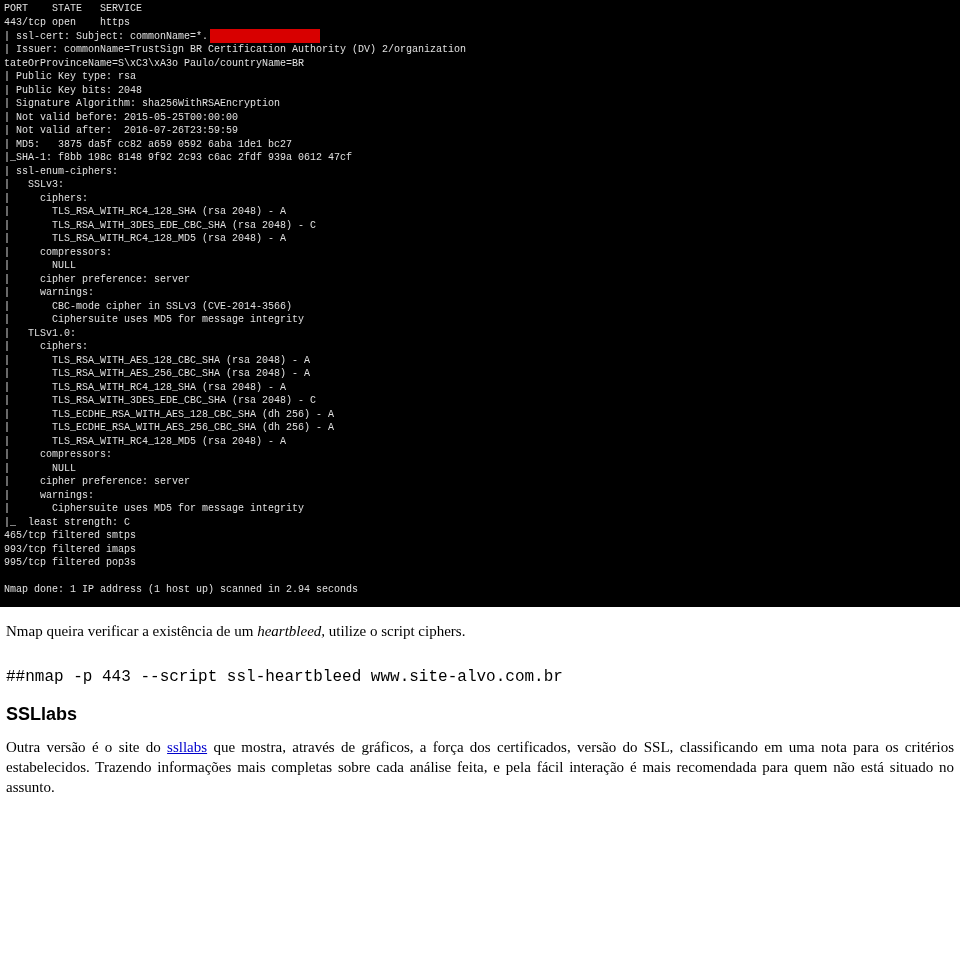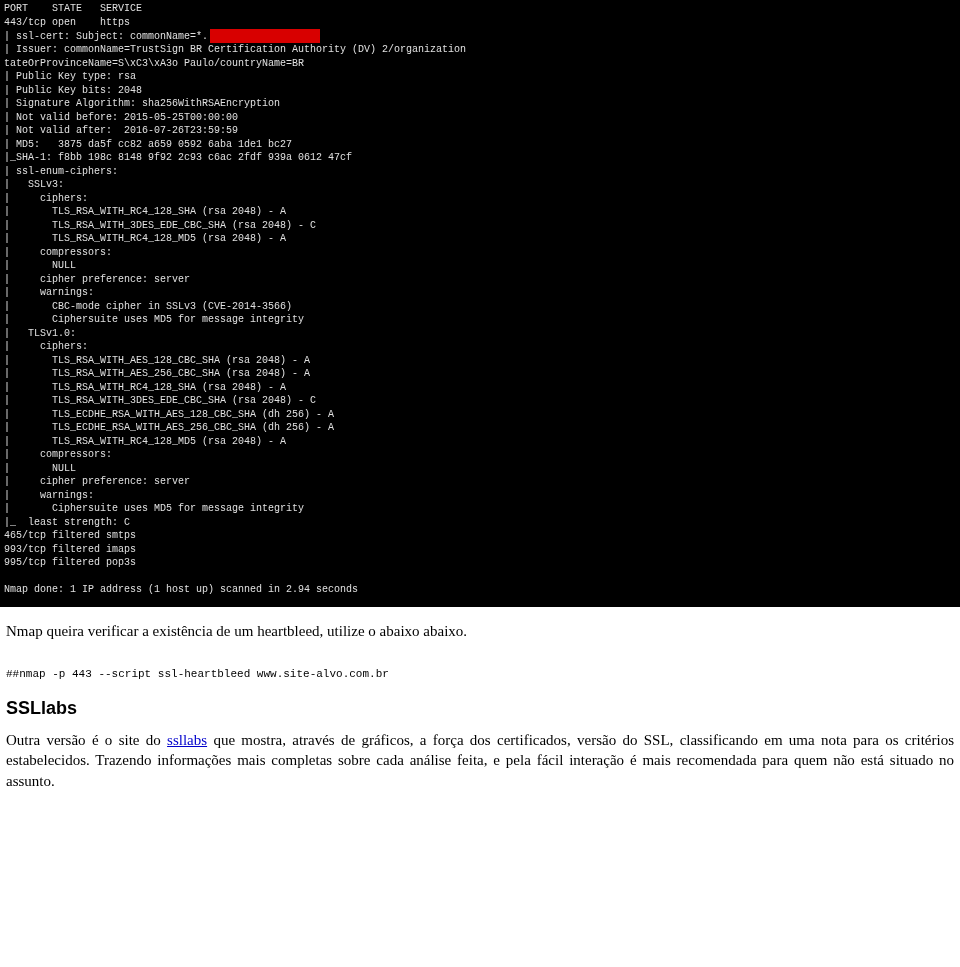--- a/index.html
+++ b/index.html
@@ -33,24 +33,25 @@
   .article {
     padding: 8px 6px 10px 6px;
     color: #000;
     font-size: 15px;
     line-height: 1.35;
   }
   .article p {
     margin: 6px 0 10px 0;
   }
   .article .italic {
+    font-style: italic;
   }
   .article .cmd {
     font-family: 'Courier New', monospace;
-    font-size: 11px;
+    font-size: 16px;
     margin: 26px 0 14px 0;
   }
   .article h2 {
     font-family: Verdana, Arial, sans-serif;
     font-weight: bold;
     font-size: 18px;
     margin: 8px 0 10px 0;
   }
   .article a {
     color: #0000cc;
@@ -60,20 +61,20 @@
     text-align: justify;
   }
 </style>
 </head>
 <body>
 
 <div class="terminal" id="terminal"><div class="line">PORT    STATE   SERVICE</div><div class="line">443/tcp open    https</div><div class="line">| ssl-cert: Subject: commonName=*.<span class="redact"></span></div><div class="line">| Issuer: commonName=TrustSign BR Certification Authority (DV) 2/organization</div><div class="line">tateOrProvinceName=S\xC3\xA3o Paulo/countryName=BR</div><div class="line">| Public Key type: rsa</div><div class="line">| Public Key bits: 2048</div><div class="line">| Signature Algorithm: sha256WithRSAEncryption</div><div class="line">| Not valid before: 2015-05-25T00:00:00</div><div class="line">| Not valid after:  2016-07-26T23:59:59</div><div class="line">| MD5:   3875 da5f cc82 a659 0592 6aba 1de1 bc27</div><div class="line">|_SHA-1: f8bb 198c 8148 9f92 2c93 c6ac 2fdf 939a 0612 47cf</div><div class="line">| ssl-enum-ciphers:</div><div class="line">|   SSLv3:</div><div class="line">|     ciphers:</div><div class="line">|       TLS_RSA_WITH_RC4_128_SHA (rsa 2048) - A</div><div class="line">|       TLS_RSA_WITH_3DES_EDE_CBC_SHA (rsa 2048) - C</div><div class="line">|       TLS_RSA_WITH_RC4_128_MD5 (rsa 2048) - A</div><div class="line">|     compressors:</div><div class="line">|       NULL</div><div class="line">|     cipher preference: server</div><div class="line">|     warnings:</div><div class="line">|       CBC-mode cipher in SSLv3 (CVE-2014-3566)</div><div class="line">|       Ciphersuite uses MD5 for message integrity</div><div class="line">|   TLSv1.0:</div><div class="line">|     ciphers:</div><div class="line">|       TLS_RSA_WITH_AES_128_CBC_SHA (rsa 2048) - A</div><div class="line">|       TLS_RSA_WITH_AES_256_CBC_SHA (rsa 2048) - A</div><div class="line">|       TLS_RSA_WITH_RC4_128_SHA (rsa 2048) - A</div><div class="line">|       TLS_RSA_WITH_3DES_EDE_CBC_SHA (rsa 2048) - C</div><div class="line">|       TLS_ECDHE_RSA_WITH_AES_128_CBC_SHA (dh 256) - A</div><div class="line">|       TLS_ECDHE_RSA_WITH_AES_256_CBC_SHA (dh 256) - A</div><div class="line">|       TLS_RSA_WITH_RC4_128_MD5 (rsa 2048) - A</div><div class="line">|     compressors:</div><div class="line">|       NULL</div><div class="line">|     cipher preference: server</div><div class="line">|     warnings:</div><div class="line">|       Ciphersuite uses MD5 for message integrity</div><div class="line">|_  least strength: C</div><div class="line">465/tcp filtered smtps</div><div class="line">993/tcp filtered imaps</div><div class="line">995/tcp filtered pop3s</div><div class="line">&nbsp;</div><div class="line">Nmap done: 1 IP address (1 host up) scanned in 2.94 seconds</div></div>
 
 <div class="article">
   <p>
-    <span>Nmap queira verificar a existência de um </span><span class="italic">heartbleed,</span><span> utilize o abaixo abaixo.</span>
+    <span>Nmap queira verificar a existência de um </span><span class="italic">heartbleed,</span><span> utilize o script ciphers.</span>
   </p>
   <div class="cmd">##nmap -p 443 --script ssl-heartbleed www.site-alvo.com.br</div>
   <h2>SSLlabs</h2>
   <p class="body">
     <span>Outra versão é o site do </span><a href="#">ssllabs</a><span> que mostra, através de gráficos, a força dos certificados, versão do SSL, classificando em uma nota para os critérios estabelecidos. Trazendo informações mais completas sobre cada análise feita, e pela fácil interação é mais recomendada para quem não está situado no assunto.</span>
   </p>
 </div>
 
 </body></html>

